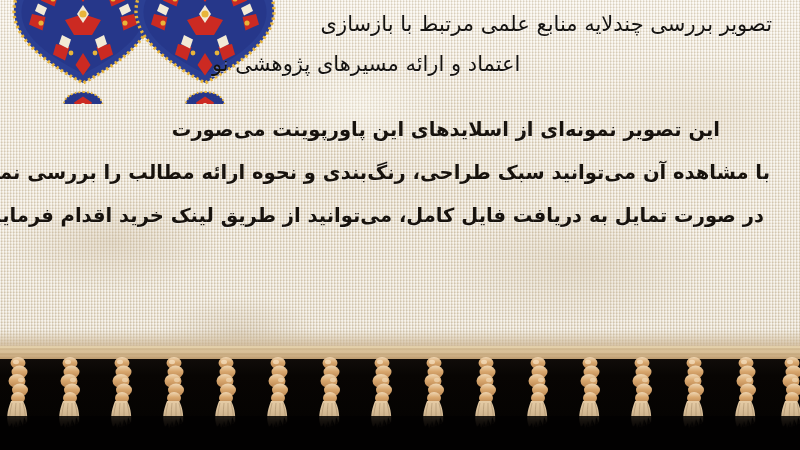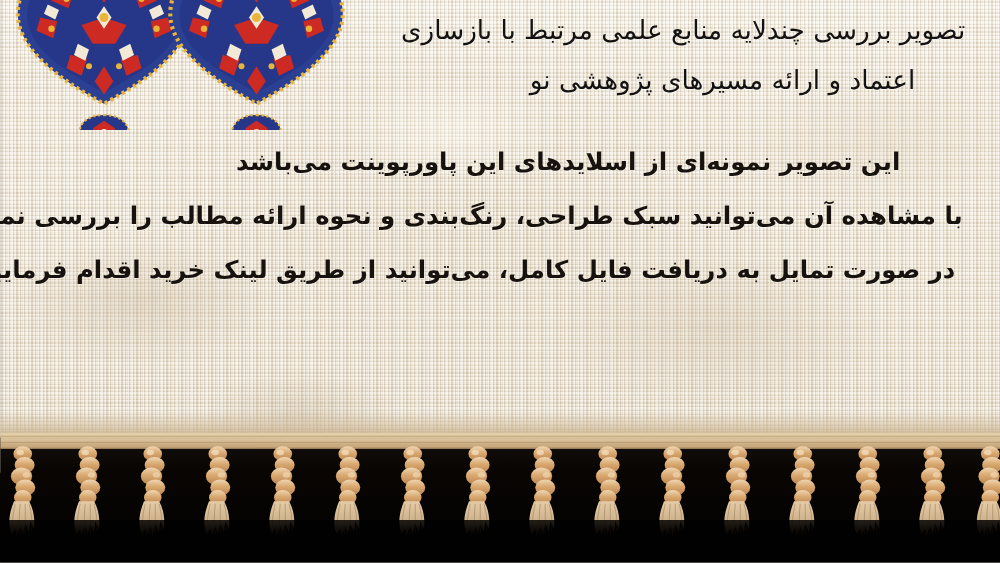--- a/index.html
+++ b/index.html
@@ -76,21 +76,21 @@
   .title-block{
     position:absolute;right:28px;top:4px;width:560px;
     text-align:right;direction:rtl;
   }
   .title-line{
     color:#141210;font-size:21px;line-height:40px;
     font-weight:400;letter-spacing:0px;
     text-shadow:0 1px 0 rgba(255,255,255,.45);
     white-space:nowrap;
   }
-  .title-line.l2{text-align:right;padding-right:40px;}
+  .title-line.l2{text-align:left;padding-right:40px;}
 
   .body-block{
     position:absolute;right:22px;top:108px;width:756px;
     text-align:right;direction:rtl;
   }
   .body-line{
     color:#17120d;font-size:19.5px;line-height:43px;
     font-weight:600;white-space:nowrap;
     text-shadow:0 1px 0 rgba(255,255,255,.35);
   }
@@ -201,21 +201,21 @@
       </g>
     </svg>
   </div>
 
   <div class="title-block">
     <div class="title-line l1">تصویر بررسی چندلایه منابع علمی مرتبط با بازسازی</div>
     <div class="title-line l2">اعتماد و ارائه مسیرهای پژوهشی نو</div>
   </div>
 
   <div class="body-block">
-    <div class="body-line b1">این تصویر نمونه‌ای از اسلایدهای این پاورپوینت می‌باشد</div>
+    <div class="body-line b1">این تصویر نمونه‌ای از اسلایدهای این پاورپوینت می‌صورت</div>
     <div class="body-line b2">با مشاهده آن می‌توانید سبک طراحی، رنگ‌بندی و نحوه ارائه مطالب را بررسی نمایید</div>
     <div class="body-line b3">در صورت تمایل به دریافت فایل کامل، می‌توانید از طریق لینک خرید اقدام فرمایید</div>
   </div>
 
   <div class="canvas-edge"></div>
   <div class="fringe-band"></div>
 
   <svg class="fringe-svg" viewBox="0 0 800 104" preserveAspectRatio="none">
     <defs>
       <linearGradient id="cord" x1="0" y1="0" x2="0" y2="1">

